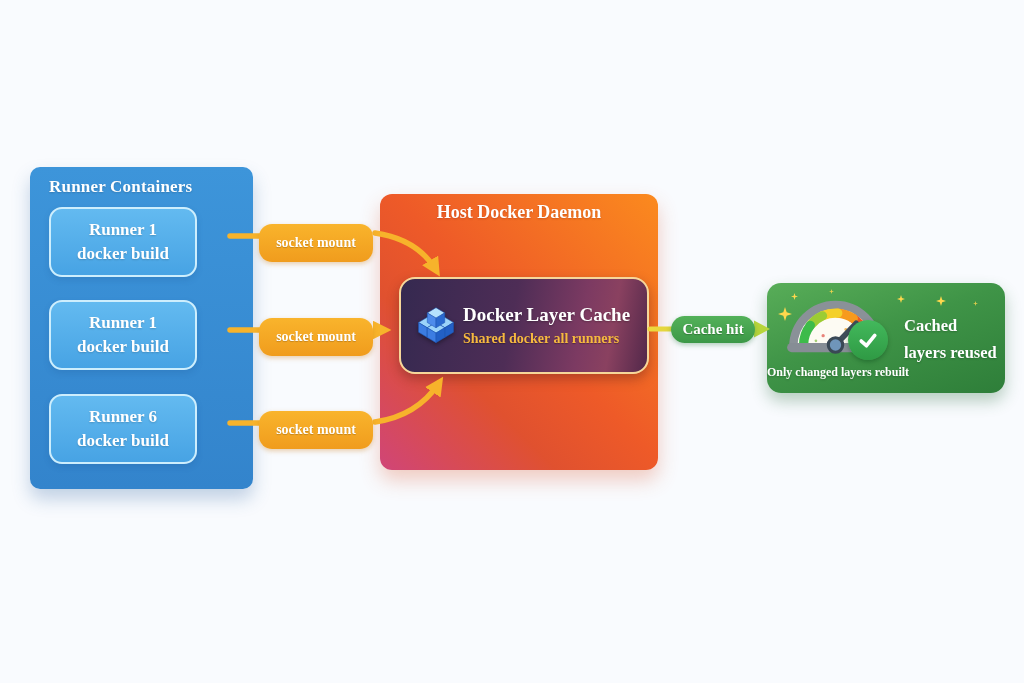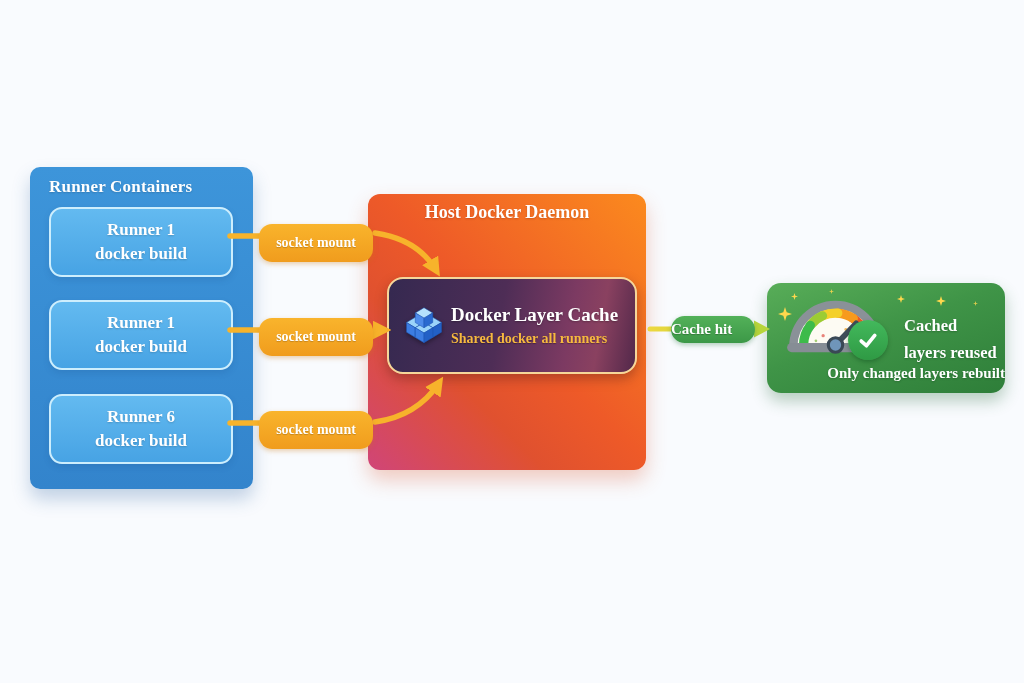--- a/index.html
+++ b/index.html
@@ -17,21 +17,21 @@
     background:linear-gradient(180deg,var(--panel_blue,#3d95da) 0%,var(--panel_blue_dark,#3384cc) 100%);
     border-radius:10px;z-index:1;
     box-shadow:0 10px 18px rgba(45,100,160,.28);
   }
   .panel-title{
     position:absolute;left:19px;top:10px;
     color:#fff;font-weight:bold;font-size:17px;letter-spacing:.2px;
     text-shadow:0 1px 2px rgba(0,0,0,.18);white-space:nowrap;
   }
   .runner-box{
-    position:absolute;left:19px;width:184px;height:70px;
+    position:absolute;left:19px;width:148px;height:70px;
     background:linear-gradient(180deg,#63baf0 0%,var(--runner_box_blue,#47a3e4) 100%);
     border:2px solid var(--runner_box_border,#cdeefd);
     border-radius:13px;
     display:flex;flex-direction:column;align-items:center;justify-content:center;
     color:#fff;font-weight:bold;font-size:17px;line-height:24px;
     text-shadow:0 1px 2px rgba(0,0,0,.18);
     box-shadow:0 3px 6px rgba(30,80,140,.18);
   }
 
   
@@ -43,21 +43,21 @@
     position:absolute;left:259px;width:114px;height:38px;z-index:3;
     background:linear-gradient(180deg,#f9b42c 0%,var(--pill_orange,#f09c1d) 100%);
     border-radius:13px;display:flex;align-items:center;justify-content:center;
     color:#fff;font-weight:bold;font-size:14px;
     text-shadow:0 1px 1px rgba(0,0,0,.2);
     box-shadow:0 2px 5px rgba(200,120,20,.35);white-space:nowrap;
   }
 
   
   .daemon-panel{
-    position:absolute;left:368px;top:194px;width:278px;height:276px;z-index:1;
+    position:absolute;left:380px;top:194px;width:278px;height:276px;z-index:1;
     border-radius:12px;
     background:linear-gradient(225deg,var(--daemon_orange_1,#fb8a1e) 0%,var(--daemon_orange_2,#ee5a28) 48%,#e0512f 68%,var(--daemon_magenta,#d04578) 100%);
     box-shadow:0 10px 20px rgba(220,90,50,.3);
   }
   .daemon-title{
     position:absolute;left:0;right:0;top:8px;text-align:center;
     color:#fff;font-weight:bold;font-size:18px;
     text-shadow:0 1px 2px rgba(120,30,0,.3);white-space:nowrap;
   }
   .cache-box{
@@ -70,21 +70,21 @@
   }
   svg.cubes{width:42px;height:42px;flex:0 0 42px;margin:0 6px 0 4px;filter:drop-shadow(0 2px 2px rgba(0,0,0,.35));}
   .cache-text{display:flex;flex-direction:column;gap:5px;min-width:0;}
   .cache-title{color:#fff;font-weight:bold;font-size:19px;white-space:nowrap;text-shadow:0 1px 2px rgba(0,0,0,.3);}
   .cache-sub{color:var(--cache_subtitle,#f7b93f);font-weight:bold;font-size:14px;white-space:nowrap;text-shadow:0 1px 1px rgba(0,0,0,.3);}
 
   
   .cache-hit-pill{
     position:absolute;left:671px;top:316px;width:84px;height:27px;z-index:3;
     background:linear-gradient(180deg,#53b159 0%,var(--cache_hit_green,#3c9847) 100%);
-    border-radius:14px;display:flex;align-items:center;justify-content:flex-start;
+    border-radius:14px;display:flex;align-items:center;justify-content:center;
     color:#fff;font-weight:bold;font-size:15px;
     text-shadow:0 1px 1px rgba(0,0,0,.25);
     box-shadow:0 2px 5px rgba(40,120,60,.35);white-space:nowrap;
   }
 
   
   .result-panel{
     position:absolute;left:767px;top:283px;width:238px;height:110px;z-index:1;
     border-radius:14px;
     background:linear-gradient(160deg,var(--result_green_1,#58ad58) 0%,#3f9447 45%,var(--result_green_2,#2e7e39) 100%);
@@ -97,22 +97,22 @@
     box-shadow:0 2px 4px rgba(0,60,20,.35);
     display:flex;align-items:center;justify-content:center;
   }
   .check-badge svg{width:26px;height:26px;}
   .result-text{
     position:absolute;left:125px;top:29px;
     color:#fff;font-weight:bold;font-size:16.5px;line-height:27px;
     text-shadow:0 1px 2px rgba(0,40,10,.3);white-space:nowrap;margin-left:12px;
   }
   .result-bottom{
-    position:absolute;left:0;right:0;top:82px;text-align:right;
-    color:#fff;font-weight:bold;font-size:15px;
+    position:absolute;left:0;right:0;top:82px;text-align:left;
+    color:#fff;font-weight:bold;font-size:12px;
     text-shadow:0 1px 2px rgba(0,40,10,.3);white-space:nowrap;
   }
   .sparkle{
     position:absolute;background:var(--sparkle_yellow,#ffd84d);
     clip-path:polygon(50% 0,62% 38%,100% 50%,62% 62%,50% 100%,38% 62%,0 50%,38% 38%);
   }
 </style>
 </head>
 <body>
 

